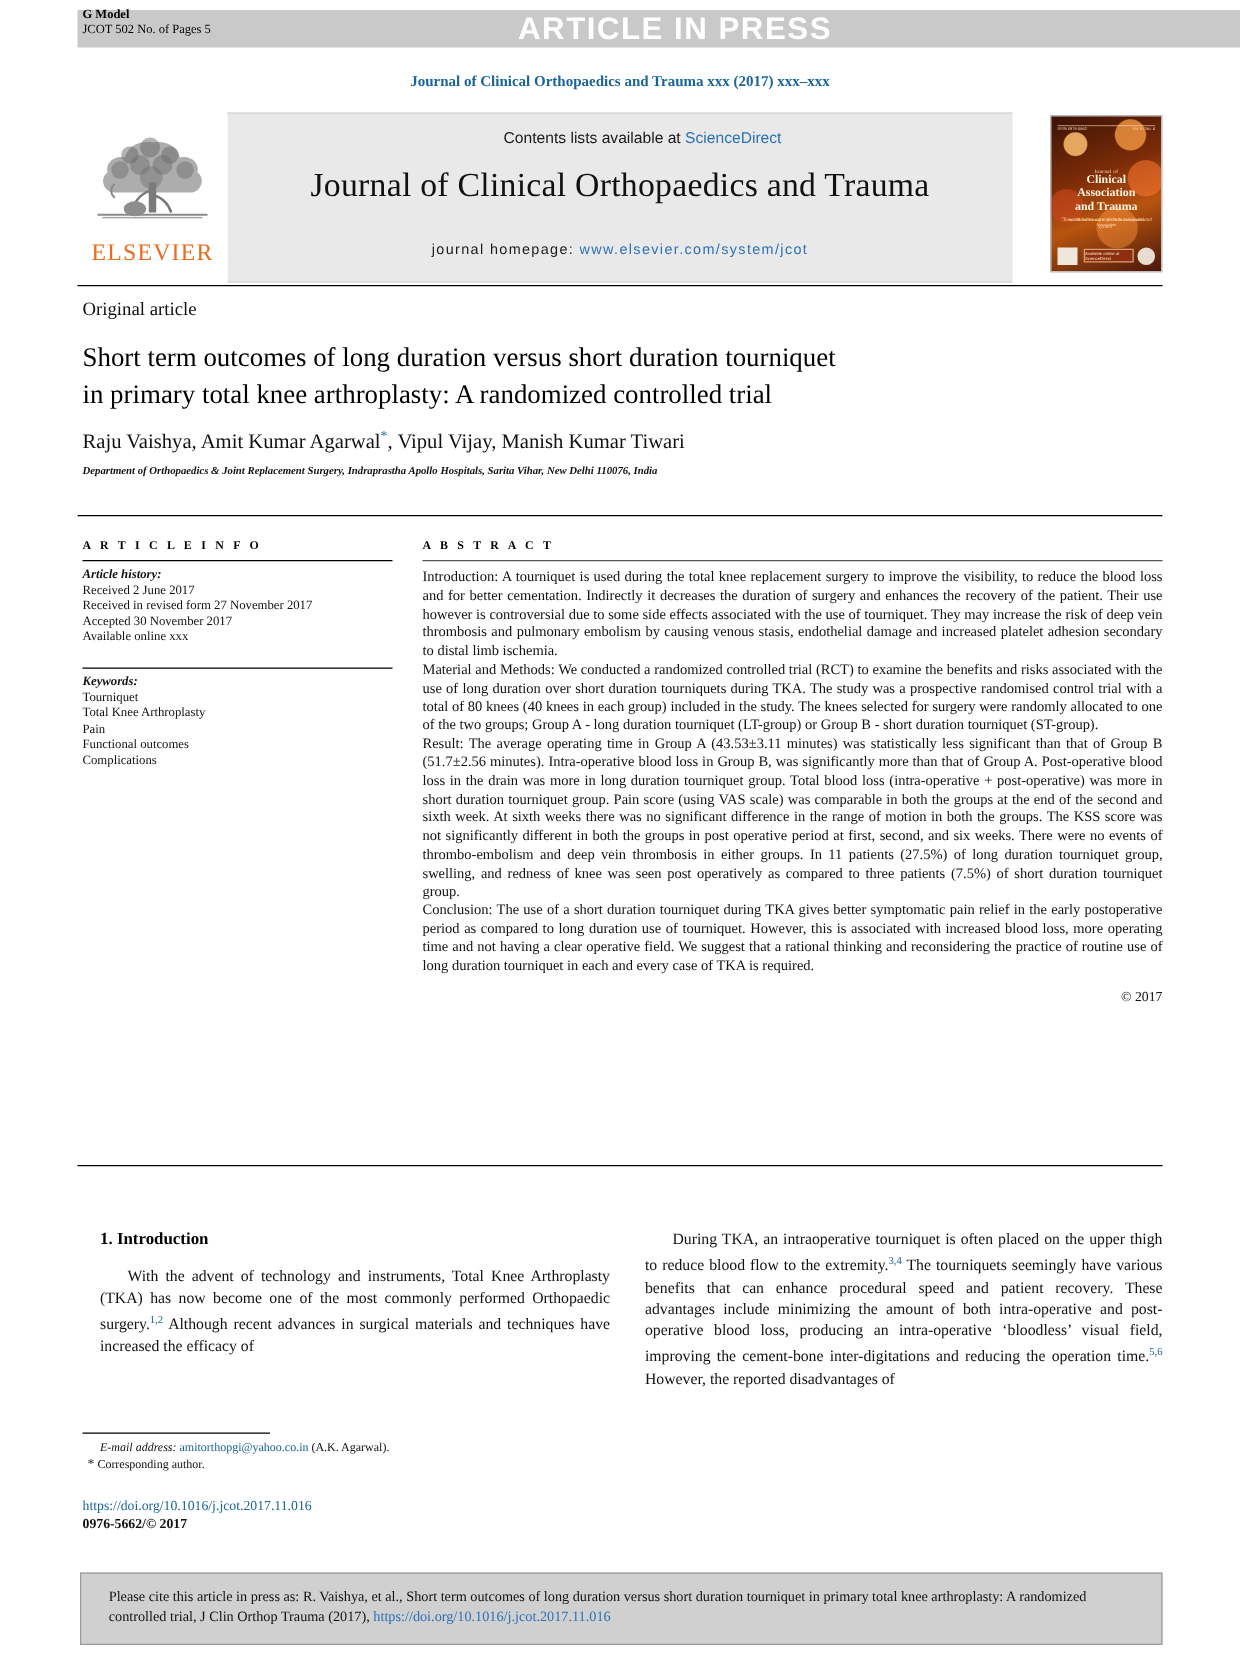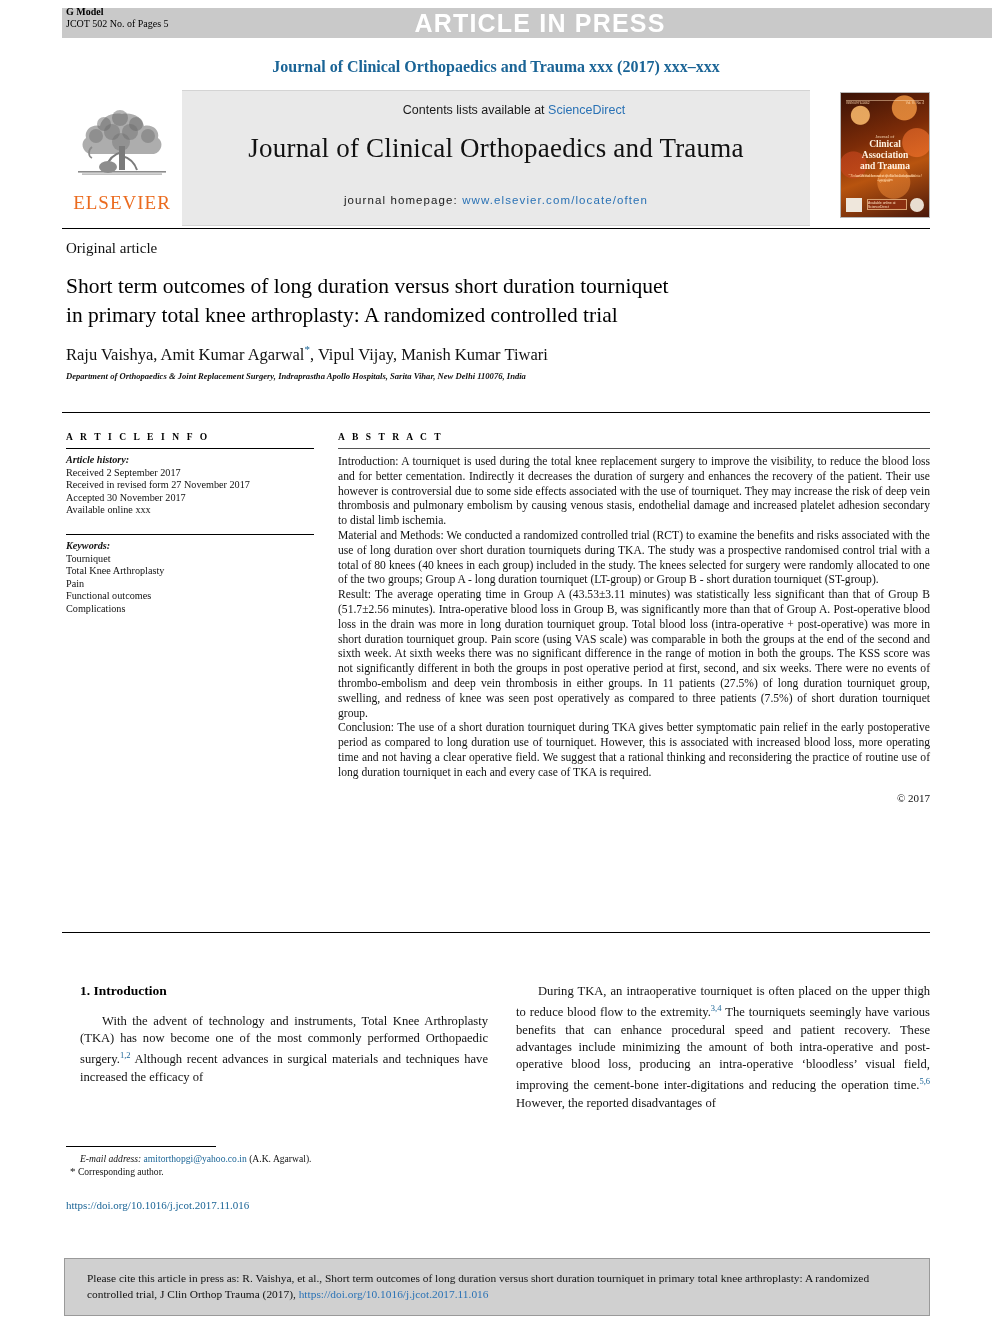--- a/index.html
+++ b/index.html
@@ -43,21 +43,21 @@
   }
   .gmodel .g1 { font-weight: bold; }
 
   
   .running-head {
     position: absolute;
     left: 0; right: 0; top: 58px;
     text-align: center;
     font-family: "Liberation Serif", serif;
     font-weight: bold;
-    font-size: 16px;
+    font-size: 12px;
     color: #1a6496;
   }
 
   
   .masthead {
     position: absolute;
     left: 62px; top: 90px;
     width: 868px; height: 134px;
   }
   .masthead-center {
@@ -315,21 +315,21 @@
 <div class="running-head">Journal of Clinical Orthopaedics and Trauma xxx (2017) xxx–xxx</div>
 
 <div class="masthead">
 
   <div class="masthead-center">
     <div class="contents-line">
       <span>Contents lists available at </span><span class="sd">ScienceDirect</span>
     </div>
     <div class="journal-title">Journal of Clinical Orthopaedics and Trauma</div>
     <div class="homepage-line">
-      <span>journal homepage: </span><span class="url">www.elsevier.com/locate/often</span>
+      <span>journal homepage: </span><span class="url">www.elsevier.com/system/jcot</span>
     </div>
   </div>
 
   <div class="elsevier">
     <svg width="120" height="100" viewBox="0 0 120 100">
       <g fill="#6a6a6a">
         <path d="M60 20 C48 18 40 24 38 32 C30 30 22 36 24 44 C18 48 20 58 28 60 L92 60 C100 58 102 48 96 44 C98 36 90 30 82 32 C80 24 72 18 60 20 Z" opacity="0.55"></path>
         <circle cx="42" cy="30" r="7" opacity=".5"></circle>
         <circle cx="58" cy="24" r="8" opacity=".5"></circle>
         <circle cx="74" cy="30" r="7" opacity=".5"></circle>
@@ -384,21 +384,21 @@
 
 <div class="affiliation">Department of Orthopaedics &amp; Joint Replacement Surgery, Indraprastha Apollo Hospitals, Sarita Vihar, New Delhi 110076, India</div>
 
 <div class="rule-thin" style="top:412px;"></div>
 
 <div class="info-col">
   <div class="sec-head">A R T I C L E   I N F O</div>
   <div class="hrule"></div>
   <div class="info-block">
     <div class="it">Article history:</div>
-    <div>Received 2 September 2017</div>
+    <div>Received 2 June 2017</div>
     <div>Received in revised form 27 November 2017</div>
     <div>Accepted 30 November 2017</div>
     <div>Available online xxx</div>
   </div>
   <div class="info-gap"></div>
   <div class="hrule"></div>
   <div class="info-block">
     <div class="it">Keywords:</div>
     <div>Tourniquet</div>
     <div>Total Knee Arthroplasty</div>
@@ -437,19 +437,20 @@
     <span class="em">E-mail address:</span>
     <span class="link">amitorthopgi@yahoo.co.in</span><span> (A.K. Agarwal).</span>
   </div>
   <div>
     <span class="star">*</span>
     <span>Corresponding author.</span>
   </div>
 </div>
 <div class="doi-block">
   <div class="doi">https://doi.org/10.1016/j.jcot.2017.11.016</div>
+  <div class="issn">0976-5662/© 2017</div>
 </div>
 
 <div class="cite-box">
   <div class="cite-text">
     <span>Please cite this article in press as: R. Vaishya, et al., Short term outcomes of long duration versus short duration tourniquet in primary total knee arthroplasty: A randomized controlled trial, J Clin Orthop Trauma (2017), </span><span class="link">https://doi.org/10.1016/j.jcot.2017.11.016</span>
   </div>
 </div>
 
 </body></html>

